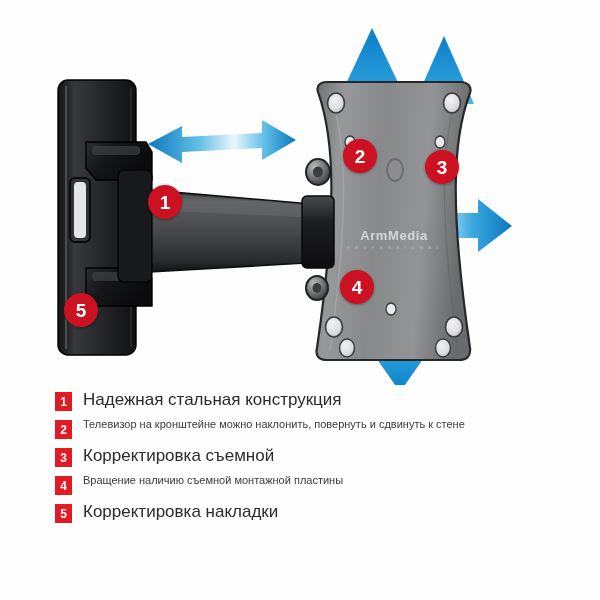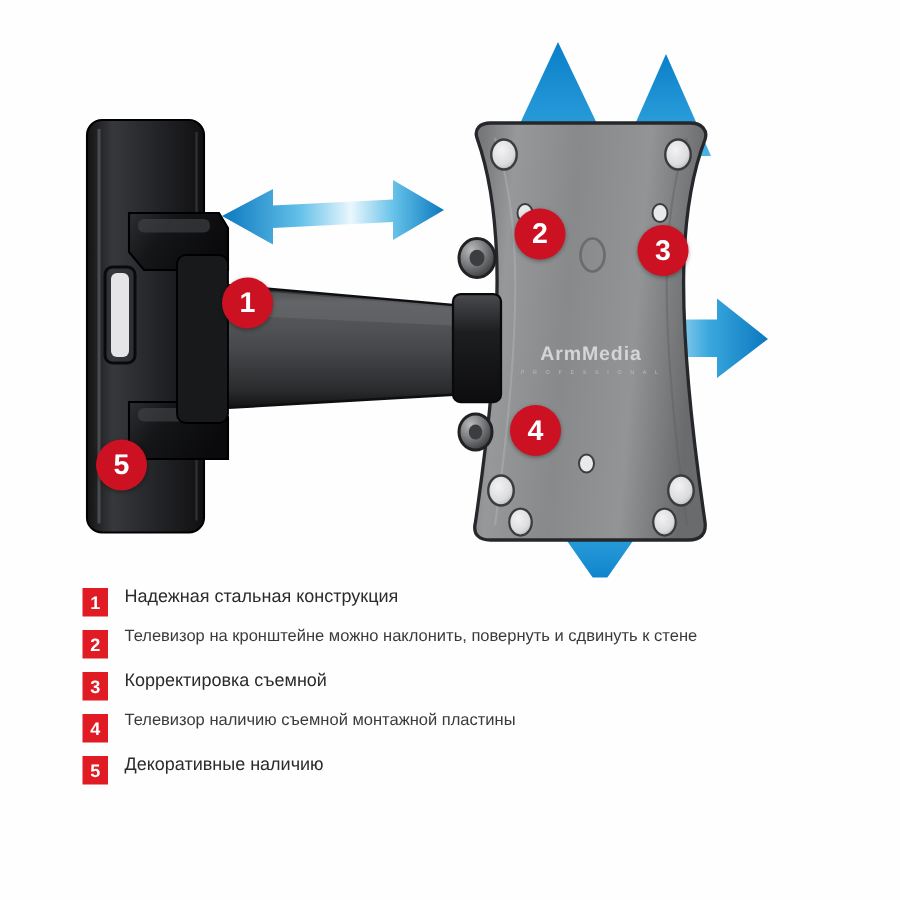--- a/index.html
+++ b/index.html
@@ -75,21 +75,21 @@
     align-items: center;
     justify-content: center;
     margin-top: 2px;
     line-height: 1;
     user-select: none;
   }
   .legend-text {
     margin-left: 11px;
   }
   .legend-title {
-    font-size: 12px;
+    font-size: 17px;
     color: #2b2b2b;
     line-height: 1.18;
     white-space: nowrap;
   }
   .legend-sub {
     font-size: 11px;
     color: #3a3a3a;
     line-height: 1.25;
     margin-top: 0px;
     white-space: nowrap;
@@ -295,26 +295,26 @@
     <div class="legend-row">
       <div class="legend-num">3</div>
       <div class="legend-text">
         <div class="legend-title">Корректировка съемной</div>
       </div>
     </div>
 
     <div class="legend-row">
       <div class="legend-num">4</div>
       <div class="legend-text">
-        <div class="legend-sub">Телевизор наличию съемной монтажной пластины</div>
+        <div class="legend-sub">Вращение наличию съемной монтажной пластины</div>
       </div>
     </div>
 
     <div class="legend-row">
       <div class="legend-num">5</div>
       <div class="legend-text">
-        <div class="legend-title">Декоративные наличию</div>
+        <div class="legend-title">Корректировка накладки</div>
 
       </div>
     </div>
 
   </div>
 </div>
 
 </body></html>

